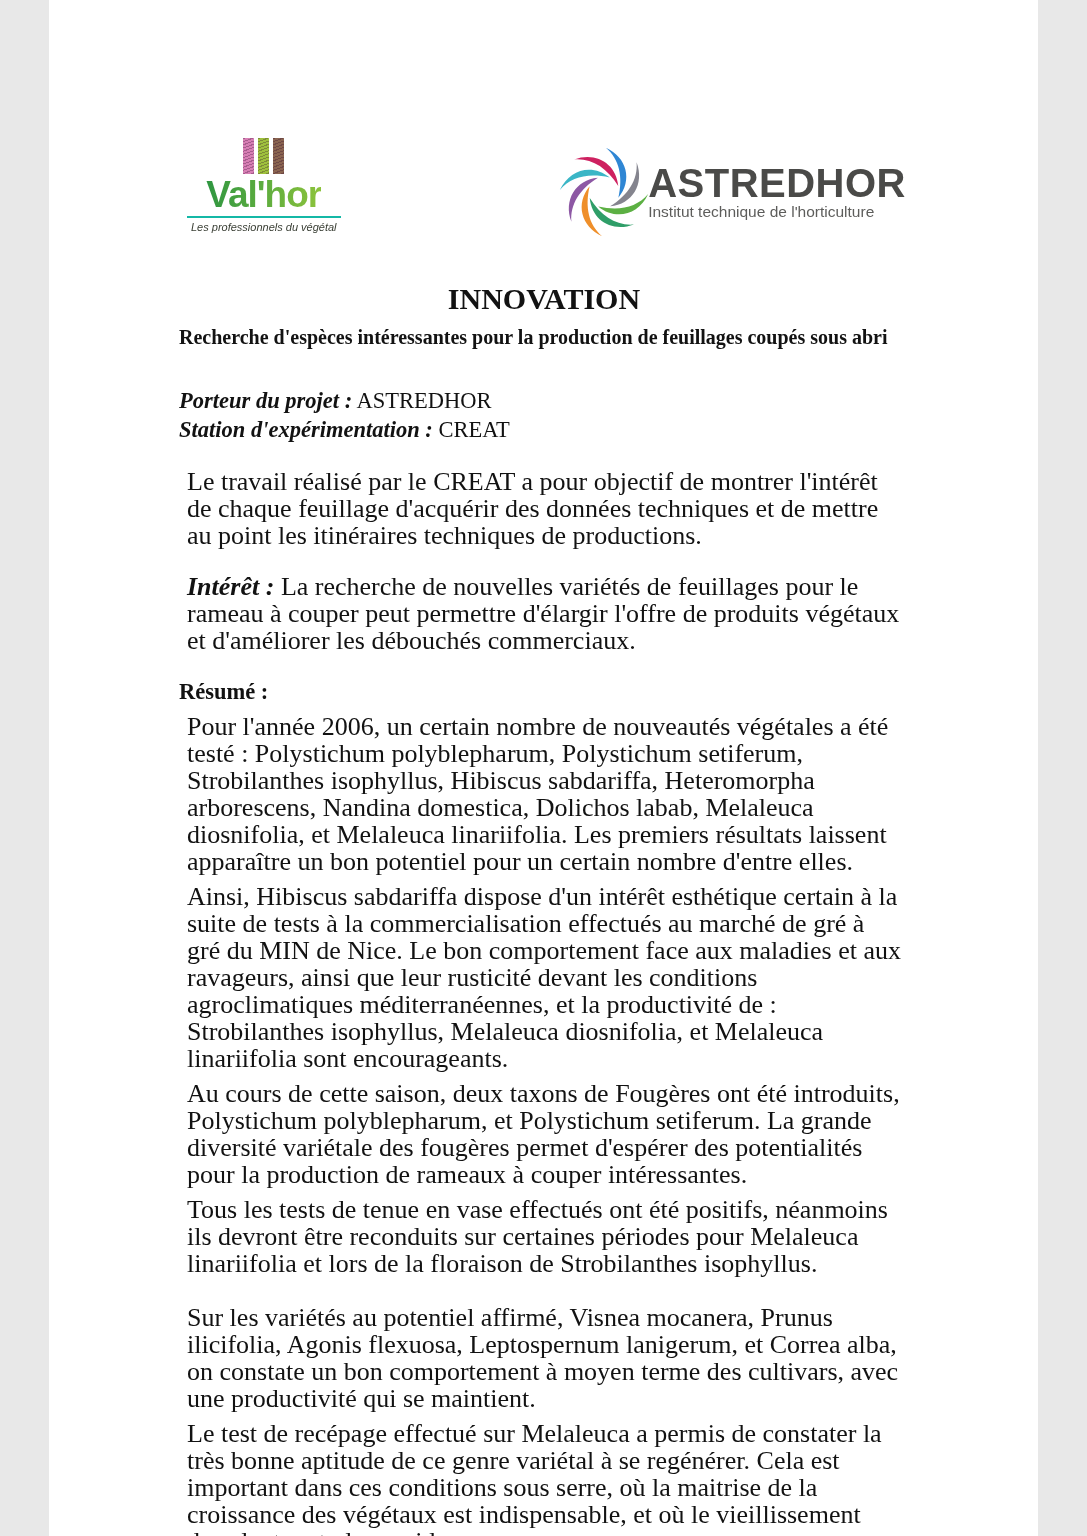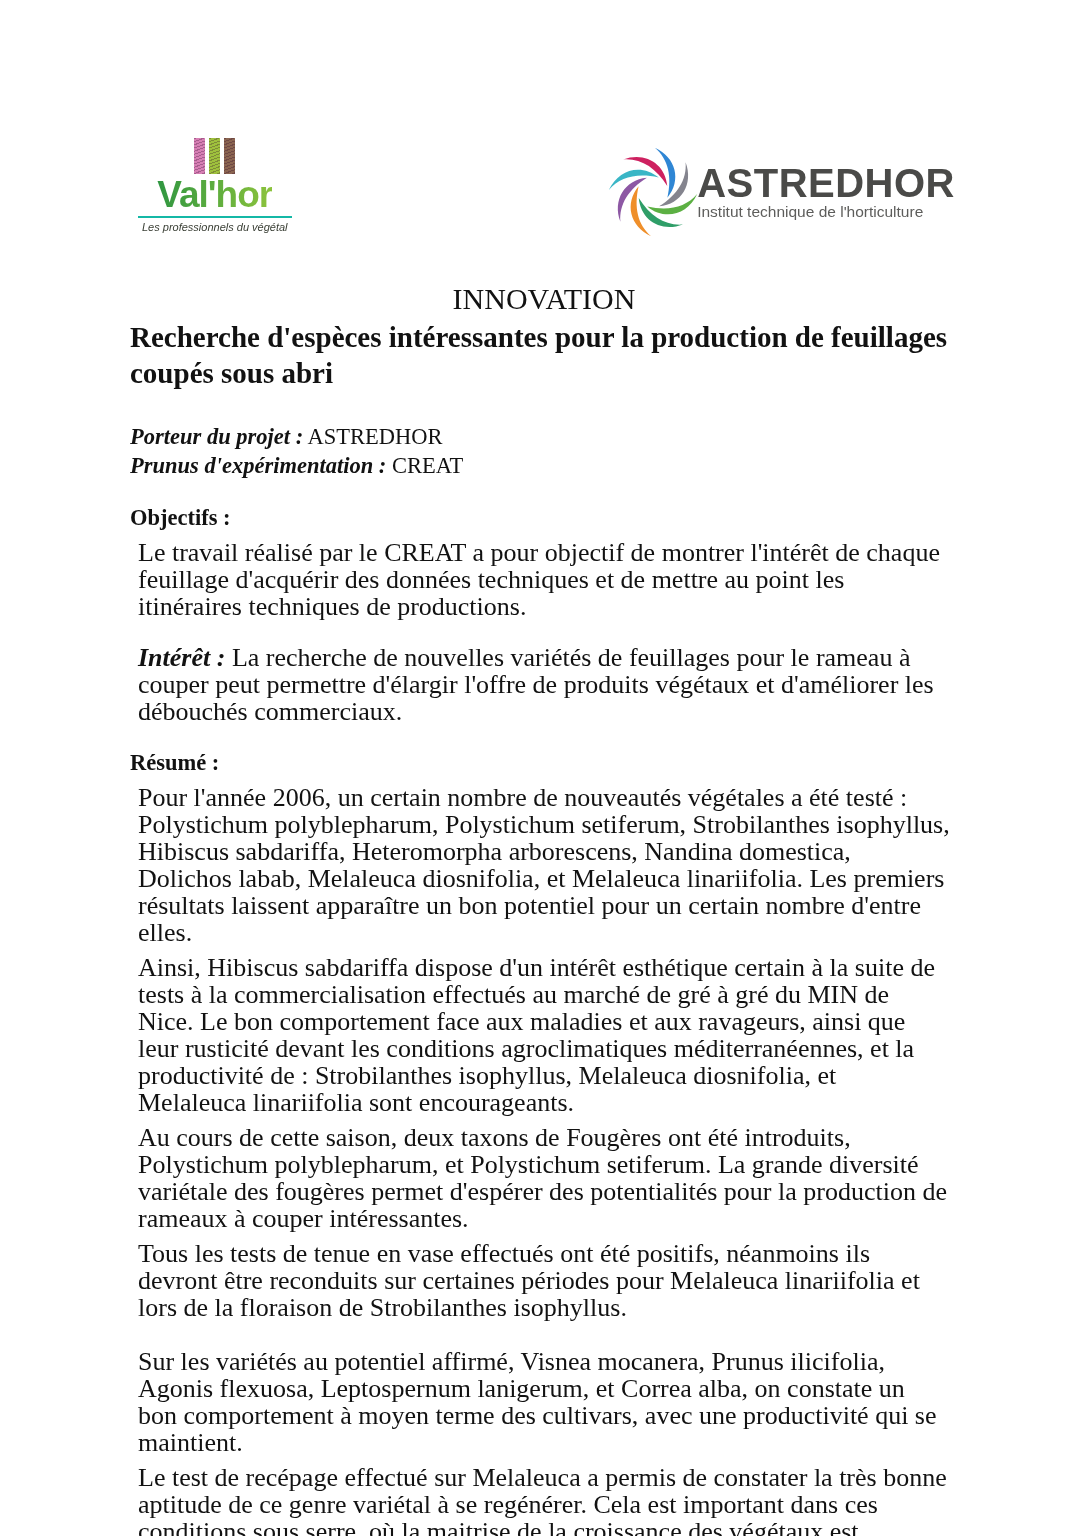--- a/index.html
+++ b/index.html
@@ -1,17 +1,17 @@
 <!DOCTYPE html>
 <html><head>
 <meta charset="utf-8">
 <style>
   html,body { margin:0; padding:0; background:#e8e8e8; }
   .page {
-    width:1087px; height:1536px; background:#ffffff; margin:0 auto;
+    width:989px; height:1536px; background:#ffffff; margin:0 auto;
     font-family:"Liberation Serif", serif; color:#121212;
     overflow:hidden; position:relative; box-sizing:border-box;
   }
   
   .logo-row {
     display:flex; justify-content:space-between; align-items:flex-start;
     padding:138px 132px 0 138px;
   }
   .valhor { display:flex; flex-direction:column; align-items:center; }
   .valhor-bars { display:flex; gap:4px; margin-bottom:2px; }
@@ -37,24 +37,24 @@
     font-size:40px; line-height:40px; letter-spacing:0.5px;
   }
   .ast-tagline {
     font-family:"Liberation Sans", sans-serif;
     font-size:15.5px; line-height:18px; margin-top:0;
   }
   
   .content { padding:0 129px 0 130px; }
   .doc-title {
     margin:40px 0 0; text-align:center;
-    font-size:30px; line-height:34px; font-weight:normal;
+    font-size:30px; line-height:34px; font-weight:bold;
   }
   .doc-subtitle {
-    margin:3px 0 0; font-size:29px; line-height:36px; font-weight:bold;
+    margin:3px 0 0; font-size:20px; line-height:36px; font-weight:bold;
   }
   .meta { margin-top:32px; font-size:22.5px; line-height:28.5px; }
   .meta p { margin:0; }
   .sec { margin-top:24px; }
   .sec-head { margin:0; font-size:22.5px; line-height:27px; font-weight:bold; }
   .body-p { margin:8px; font-size:26px; line-height:27px; }
   .closing { margin-top:27px; }
   strong { font-weight:bold;font-style:italic; }
 </style>
 </head>
@@ -96,25 +96,24 @@
 
   </div>
 
   <div class="content">
 
     <h1 class="doc-title">INNOVATION</h1>
     <h2 class="doc-subtitle">Recherche d'espèces intéressantes pour la production de feuillages coupés sous abri</h2>
 
     <div class="meta">
       <p><strong>Porteur du projet :</strong> <span>ASTREDHOR</span></p>
-      <p><strong>Prunus d'expérimentation :</strong> <span>CREAT</span></p>
+      <p><strong>Station d'expérimentation :</strong> <span>CREAT</span></p>
     </div>
 
     <div class="sec">
-      <h3 class="sec-head">Objectifs :</h3>
       <p class="body-p">Le travail réalisé par le CREAT a pour objectif de montrer l'intérêt de chaque feuillage d'acquérir des données techniques et de mettre au point les itinéraires techniques de productions.</p>
     </div>
 
     <div class="sec">
       <p class="body-p"><strong>Intérêt :</strong> <span>La recherche de nouvelles variétés de feuillages pour le rameau à couper peut permettre d'élargir l'offre de produits végétaux et d'améliorer les débouchés commerciaux.</span></p>
     </div>
 
     <div class="sec">
       <h3 class="sec-head">Résumé :</h3>
       <p class="body-p">Pour l'année 2006, un certain nombre de nouveautés végétales a été testé : Polystichum polyblepharum, Polystichum setiferum, Strobilanthes isophyllus, Hibiscus sabdariffa, Heteromorpha arborescens, Nandina domestica, Dolichos labab, Melaleuca diosnifolia, et Melaleuca linariifolia. Les premiers résultats laissent apparaître un bon potentiel pour un certain nombre d'entre elles.</p>

